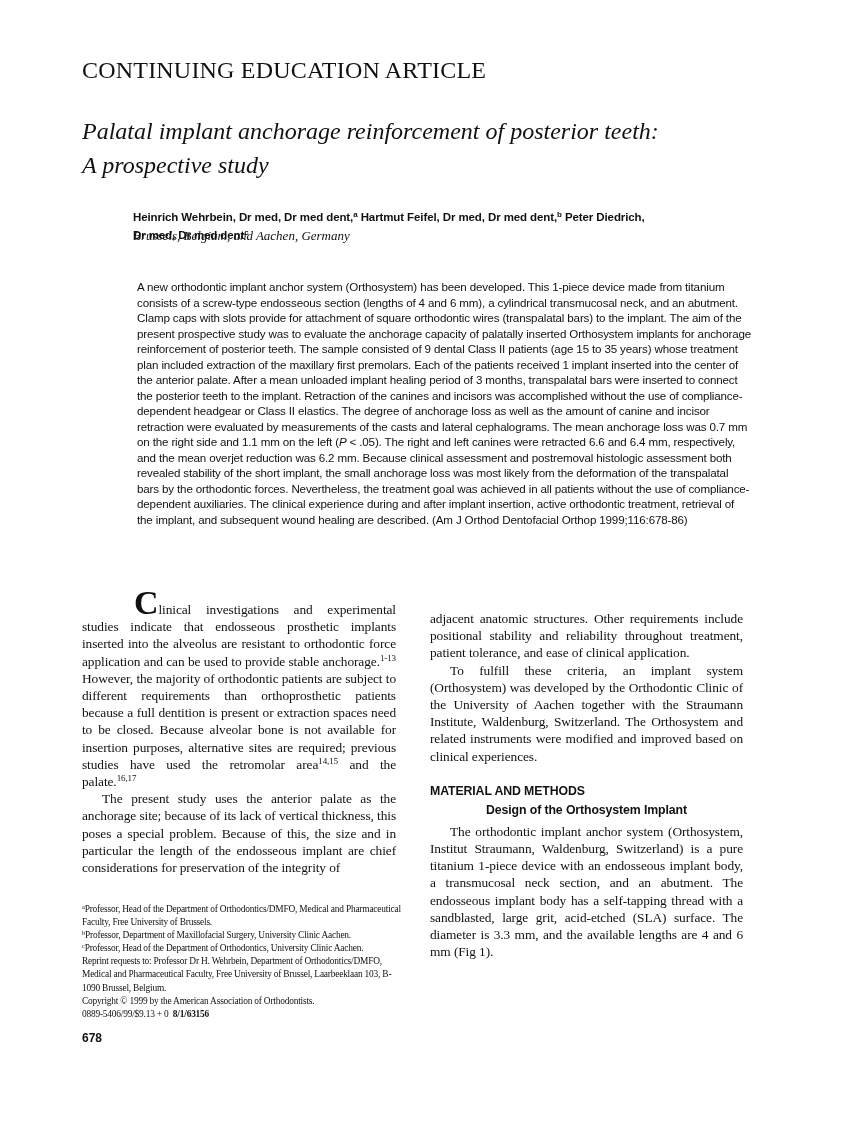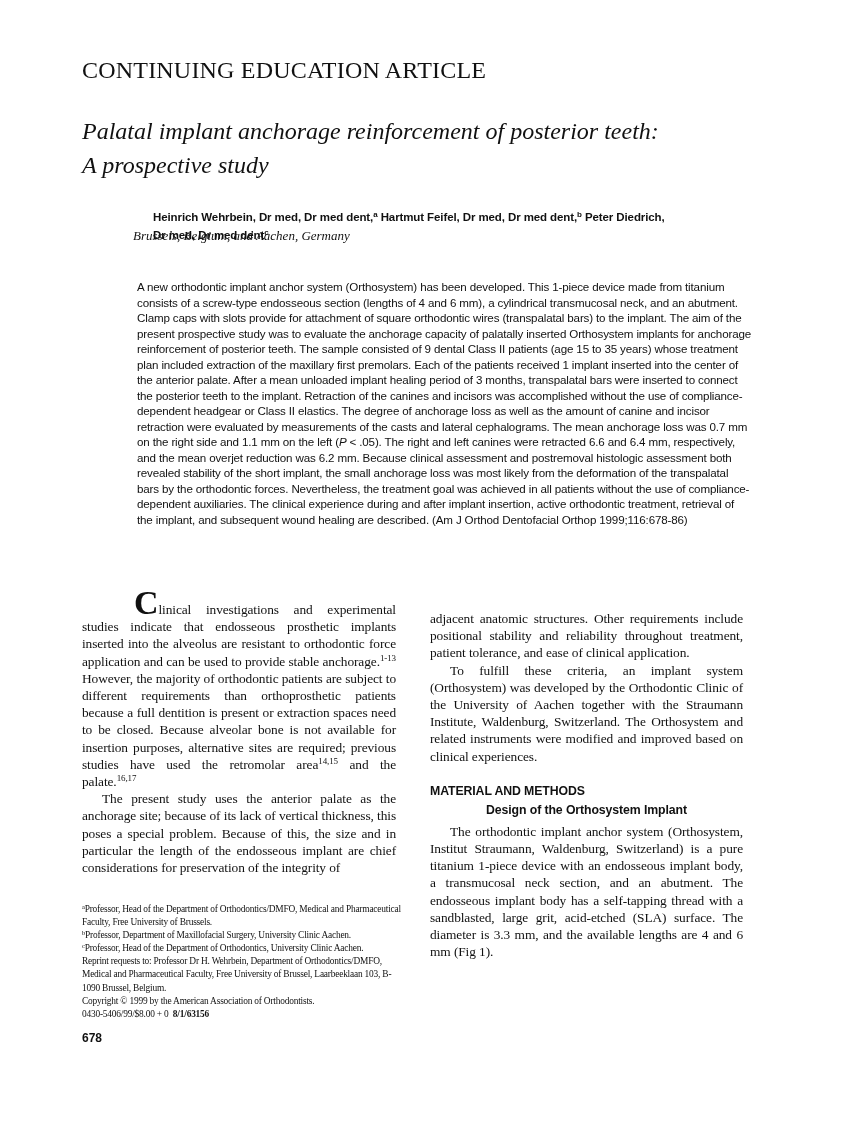--- a/index.html
+++ b/index.html
@@ -12,21 +12,20 @@
   }
   .title {
     position: absolute; left: 82px; top: 114px; width: 700px;
     font-family: "Liberation Serif", serif; font-style: italic; font-size: 24px; line-height: 34px;
     margin: 0; font-weight: normal;
   }
   .authors {
     position: absolute; left: 133px; top: 208px; width: 620px;
     font-family: "Liberation Sans", sans-serif; font-weight: bold; font-size: 11.5px; line-height: 18px;
     letter-spacing: -0.1px;
-    margin-left: 20px;
   }
   .authors sup { font-size: 8px; vertical-align: 4px; line-height: 0; }
   .affiliation {
     position: absolute; left: 133px; top: 228px;
     font-family: "Liberation Serif", serif; font-style: italic; font-size: 13px;
   }
   .abstract {
     position: absolute; left: 133px; top: 275px; width: 615px;
     font-family: "Liberation Sans", sans-serif; font-size: 11.6px; line-height: 15.5px;
     letter-spacing: -0.15px; margin: 4px;
@@ -94,16 +93,16 @@
   <div class="heading-sub">Design of the Orthosystem Implant</div>
   <p class="indent">The orthodontic implant anchor system (Orthosystem, Institut Straumann, Waldenburg, Switzerland) is a pure titanium 1-piece device with an endosseous implant body, a transmucosal neck section, and an abutment. The endosseous implant body has a self-tapping thread with a sandblasted, large grit, acid-etched (SLA) surface. The diameter is 3.3 mm, and the available lengths are 4 and 6 mm (Fig 1).</p>
 </div>
 
 <div class="footnotes">
   <div><sup>a</sup><span>Professor, Head of the Department of Orthodontics/DMFO, Medical and Pharmaceutical Faculty, Free University of Brussels.</span></div>
   <div><sup>b</sup><span>Professor, Department of Maxillofacial Surgery, University Clinic Aachen.</span></div>
   <div><sup>c</sup><span>Professor, Head of the Department of Orthodontics, University Clinic Aachen.</span></div>
   <div>Reprint requests to: Professor Dr H. Wehrbein, Department of Orthodontics/DMFO, Medical and Pharmaceutical Faculty, Free University of Brussel, Laarbeeklaan 103, B-1090 Brussel, Belgium.</div>
   <div>Copyright © 1999 by the American Association of Orthodontists.</div>
-  <div><span style="white-space:pre;">0430-5406/99/$8.00 + 0  </span><span class="code-bold">8/1/63156</span></div>
+  <div><span style="white-space:pre;">0889-5406/99/$9.13 + 0  </span><span class="code-bold">8/1/63156</span></div>
 </div>
 
 <div class="page-number">678</div>
 
 </body></html>

